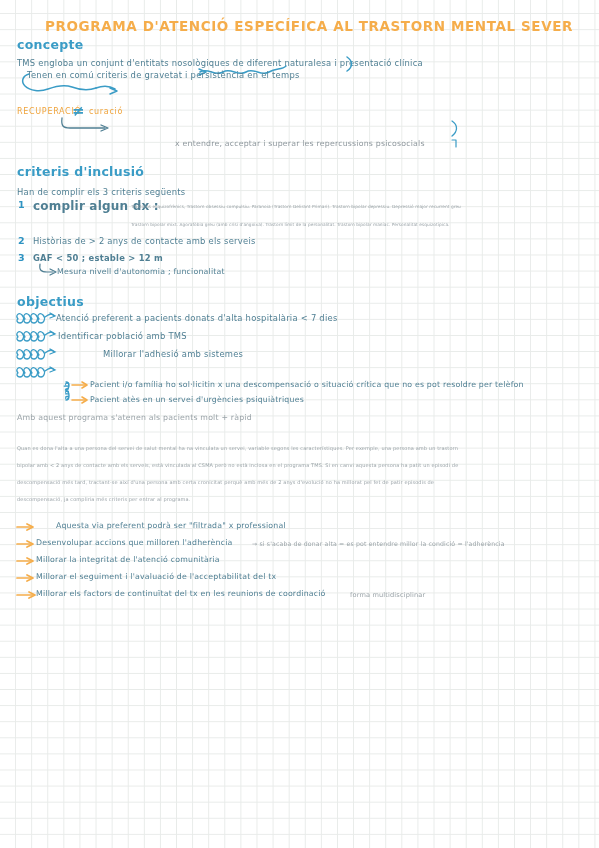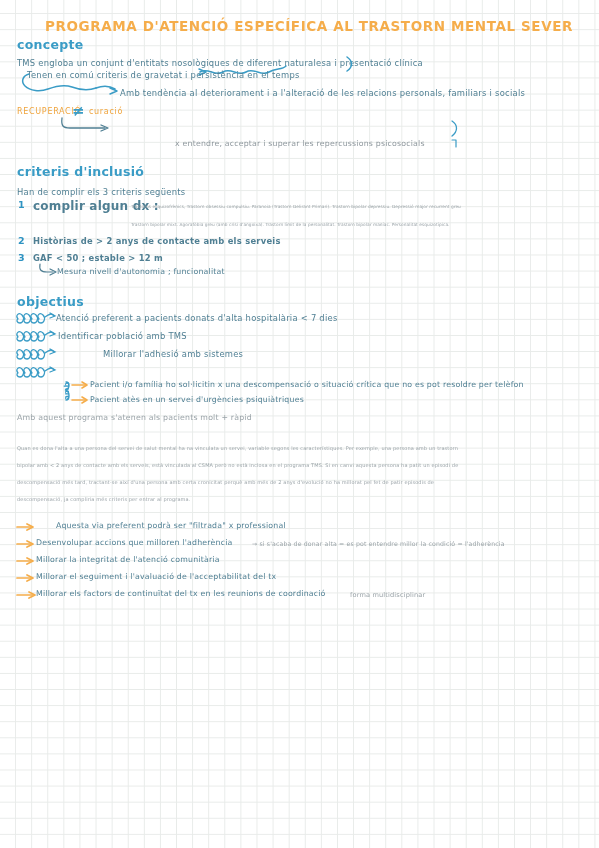--- a/index.html
+++ b/index.html
@@ -112,21 +112,20 @@
       <path d="M110,88 L117,91 L110,94" stroke="#3a9cc6" stroke-width="1.5" fill="none" stroke-linecap="round" stroke-linejoin="round"></path>
 
       <path d="M200,72 C208,67 215,77 223,72 C231,67 238,77 246,72 C254,67 261,77 269,72 C276,68 282,70 286,66" stroke="#3a9cc6" stroke-width="1.5" fill="none" stroke-linecap="round"></path>
       <path d="M206,72 L199,69 M206,72 L199,75" stroke="#3a9cc6" stroke-width="1.5" fill="none" stroke-linecap="round"></path>
 
       <path d="M347,57 C353,61 353,67 347,71" stroke="#3a9cc6" stroke-width="1.5" fill="none" stroke-linecap="round"></path>
     </svg>
 
     <div class="t body ink-blue" style="left:27px; top:71px;">Tenen en comú criteris de gravetat i persistència en el temps</div>
 
-    <div class="t body ink-blue" style="left:120px; top:89px;">Amb tendència al deteriorament i a l'alteració de les relacions personals, familiars i socials</div>
 
     <div class="t caps orange-d" style="left:17px; top:108px;">RECUPERACIÓ</div>
     <div class="t blue" style="left:72px; top:104px; font-size:15px; font-weight:bold;">≠</div>
     <div class="t caps orange-d" style="left:89px; top:108px;">curació</div>
 
     <svg style="left:0; top:0; width:599px; height:200px;">
       <path d="M62,118 C61,126 63,128 70,128 L105,128" stroke="#4f7f93" stroke-width="1.3" fill="none" stroke-linecap="round"></path>
       <path d="M101,125 L108,128 L101,131" stroke="#4f7f93" stroke-width="1.3" fill="none" stroke-linecap="round" stroke-linejoin="round"></path>
 
       <path d="M452,121 C458,125 458,131 452,136" stroke="#3a9cc6" stroke-width="1.3" fill="none" stroke-linecap="round"></path>
@@ -139,21 +138,21 @@
     <div class="t h2 blue" style="left:17px; top:166px;">criteris d'inclusió</div>
 
     <div class="t body ink-blue" style="left:17px; top:188px;">Han de complir els 3 criteris següents</div>
 
     <div class="t num blue-d" style="left:18px; top:200px;">1</div>
     <div class="t h3 ink-blue" style="left:33px; top:200px;">complir algun dx :</div>
     <div class="t tiny gray" style="left:131px; top:205px;">Trastorns esquizofrènics, Trastorn obsessiu compulsiu. Paranoia (Trastorn Delirant Primari). Trastorn bipolar depressiu. Depressió major recurrent greu</div>
     <div class="t tiny gray" style="left:131px; top:223px;">Trastorn bipolar mixt. Agorafòbia greu (amb crisi d'angoixa). Trastorn límit de la personalitat. Trastorn bipolar maníac. Personalitat esquizotípica.</div>
 
     <div class="t num blue-d" style="left:18px; top:236px;">2</div>
-    <div class="t body ink-blue" style="left:33px; top:237px; font-weight:bold;">Històrias de &gt; 2 anys de contacte amb els serveis</div>
+    <div class="t body ink-blue" style="left:33px; top:237px; font-weight:normal;">Històrias de &gt; 2 anys de contacte amb els serveis</div>
 
     <div class="t num blue-d" style="left:18px; top:253px;">3</div>
     <div class="t body ink-blue" style="left:33px; top:254px; font-weight:bold;">GAF &lt; 50 ; estable &gt; 12 m</div>
 
     <svg style="left:0; top:0; width:599px; height:300px;">
       <path d="M40,264 C39,270 41,272 47,272 L53,272" stroke="#4f7f93" stroke-width="1.2" fill="none" stroke-linecap="round"></path>
       <path d="M50,269 L56,272 L50,275" stroke="#4f7f93" stroke-width="1.2" fill="none" stroke-linecap="round" stroke-linejoin="round"></path>
     </svg>
     <div class="t body-s ink-blue" style="left:57px; top:268px;">Mesura nivell d'autonomia ; funcionalitat</div>
 

